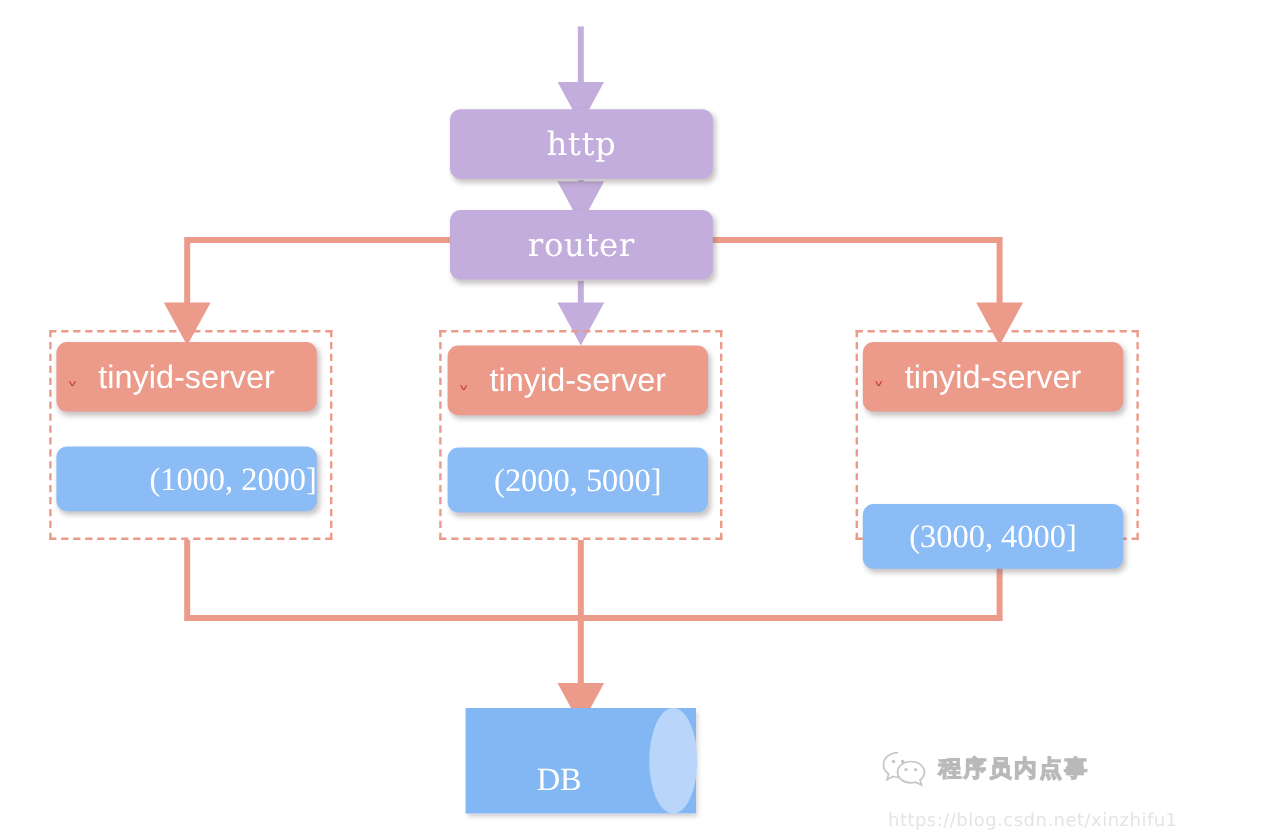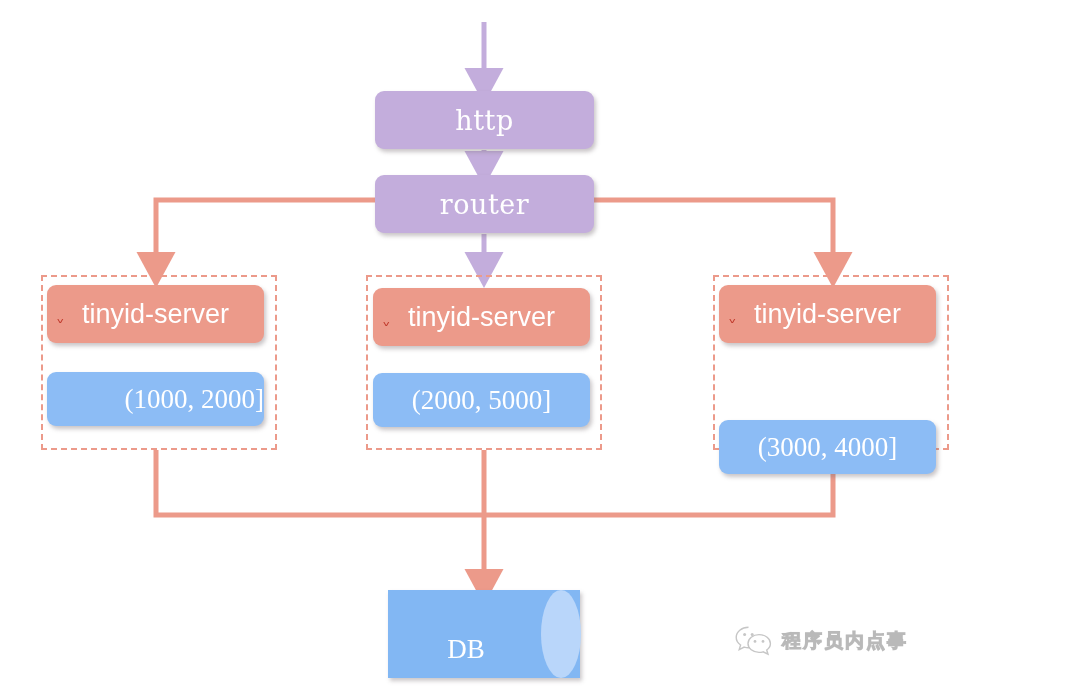--- a/index.html
+++ b/index.html
@@ -241,15 +241,16 @@
         </g>
         <g fill="#c6c6c6">
           <circle cx="10.6" cy="10.6" r="1.5"></circle>
           <circle cx="18.2" cy="10.6" r="1.5"></circle>
           <circle cx="21.0" cy="17.4" r="1.4"></circle>
           <circle cx="29.0" cy="17.4" r="1.4"></circle>
         </g>
       </svg>
       <span class="wm-text">程序员内点事</span>
     </div>
+    <div class="wm-url">https://blog.csdn.net/xinzhifu1</div>
   </div>
 
 </div>
 
 </body></html>

